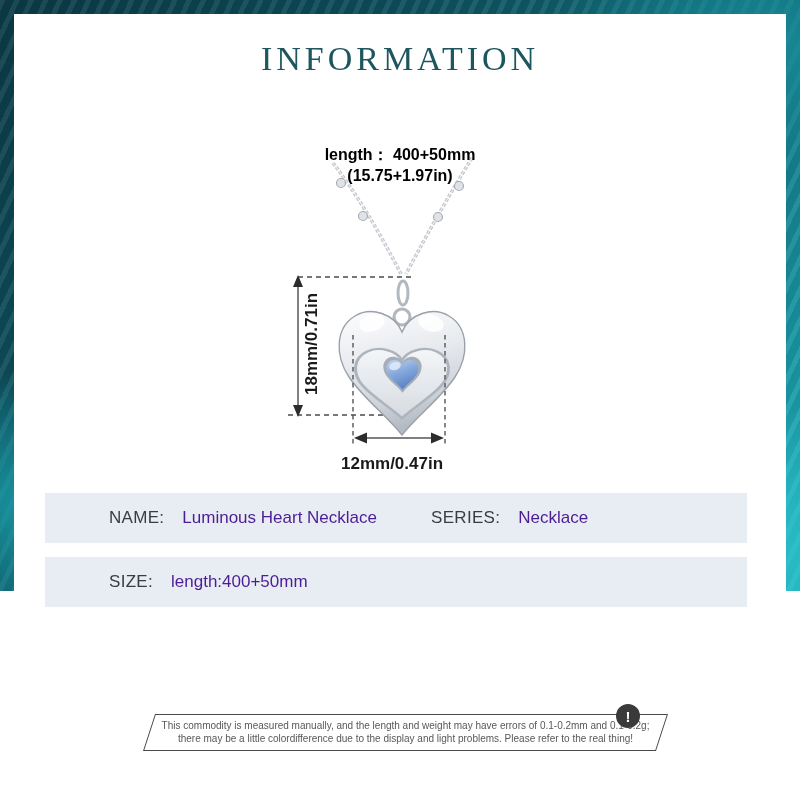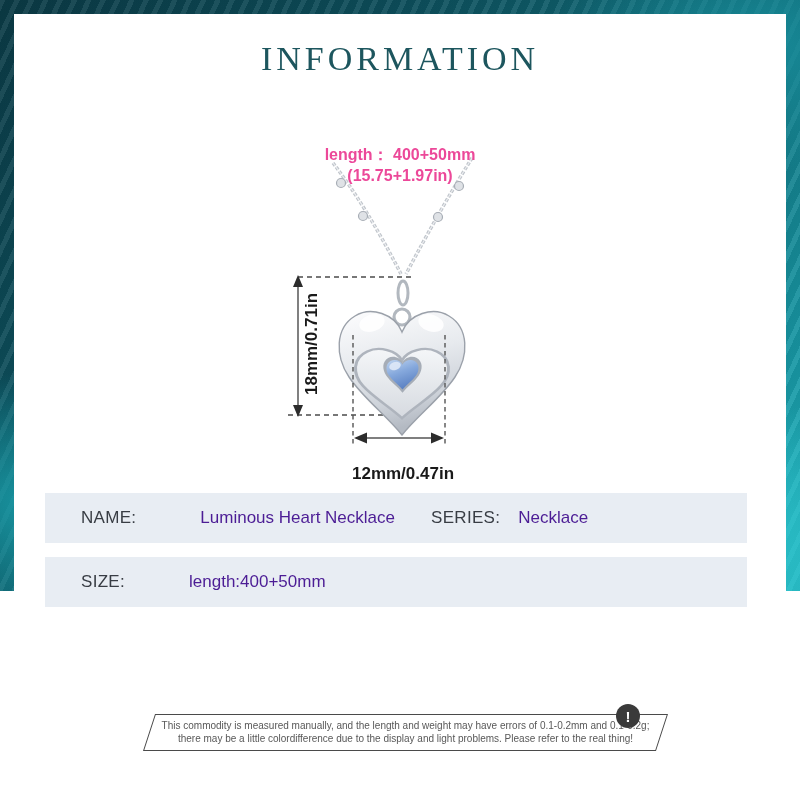--- a/index.html
+++ b/index.html
@@ -13,33 +13,33 @@
       repeating-linear-gradient(115deg, rgba(255,255,255,.07) 0 5px, rgba(0,0,0,.06) 5px 13px),
       linear-gradient(135deg,#0b3a45 0%,#0d4d5a 28%,#11707d 58%,#1899a6 84%,#25b6c0 100%);
   }
   .stage{position:relative;width:772px;height:772px;background:#ffffff;overflow:hidden;}
   .abs{position:absolute;}
   .page-title{
     margin:0;position:absolute;left:0;top:26px;width:100%;text-align:center;
     font-family:"Liberation Serif",serif;font-weight:400;font-size:34px;
     letter-spacing:4px;color:var(--accent-teal,#1d565e);
   }
-  .len-label{left:0;top:131px;width:100%;text-align:center;font-weight:700;font-size:16px;color:#ec4899;line-height:1.3;}
+  .len-label{left:0;top:131px;width:100%;text-align:center;font-weight:700;font-size:16px;color:#000000;line-height:1.3;}
   .dim{font-weight:700;font-size:17px;color:#1a1a1a;white-space:nowrap;}
   .dim-h{left:238px;top:320px;transform:rotate(-90deg);transform-origin:center;width:120px;text-align:center;}
-  .dim-w{left:327px;top:440px;width:124px;text-align:center;margin-top:10px;}
+  .dim-w{left:327px;top:440px;width:124px;text-align:left;}
   .art{left:0;top:0;width:772px;height:772px;}
   
   .spec-table{position:absolute;left:31px;top:479px;width:702px;}
   .spec-row{
     display:flex;align-items:center;height:50px;margin-bottom:14px;
     background:var(--row-bg,#e8edf3);font-size:17px;color:#2a2e33;
   }
   .cell{display:flex;align-items:baseline;box-sizing:border-box;}
-  .cell-1{flex:0 0 55%;padding-left:36px;gap:46px;}
+  .cell-1{flex:0 0 55%;padding-left:64px;}
   .cell-2{flex:1 1 auto;}
   .spec-label{color:#383d44;letter-spacing:.3px;}
   .spec-value{margin-left:18px;color:#4c1d95;}
   
   .disc-border{
     left:135px;top:700px;width:513px;height:37px;box-sizing:border-box;
     border:1.5px solid #4a4a4a;transform:skewX(-18deg);background:#fff;
   }
   .disc-text{
     left:135px;top:705px;width:513px;text-align:center;

